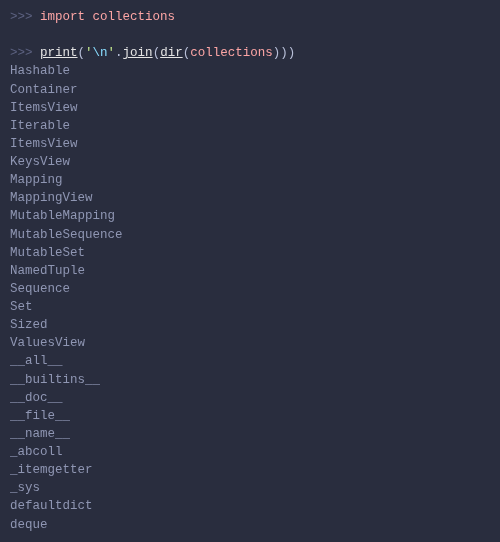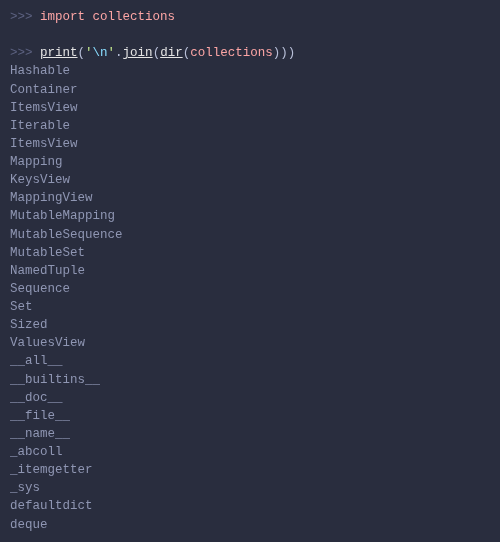--- a/index.html
+++ b/index.html
@@ -51,22 +51,22 @@
 
 <div class="terminal" id="terminal">
     <div class="line"><span class="prompt">&gt;&gt;&gt; </span><span class="kw">import</span><span> </span><span class="mod">collections</span></div>
     <div class="line">&nbsp;</div>
     <div class="line"><span class="prompt">&gt;&gt;&gt; </span><span class="func">print</span><span class="paren">(</span><span class="str">'</span><span class="esc">\n</span><span class="str">'</span><span class="paren">.</span><span class="func">join</span><span class="paren">(</span><span class="func">dir</span><span class="paren">(</span><span class="mod">collections</span><span class="paren">)))</span></div>
     <div class="line out">Hashable</div>
     <div class="line out">Container</div>
     <div class="line out">ItemsView</div>
     <div class="line out">Iterable</div>
     <div class="line out">ItemsView</div>
+    <div class="line out">KeysView</div>
     <div class="line out">Mapping</div>
-    <div class="line out">KeysView</div>
     <div class="line out">MappingView</div>
     <div class="line out">MutableMapping</div>
     <div class="line out">MutableSequence</div>
     <div class="line out">MutableSet</div>
     <div class="line out">NamedTuple</div>
     <div class="line out">Sequence</div>
     <div class="line out">Set</div>
     <div class="line out">Sized</div>
     <div class="line out">ValuesView</div>
     <div class="line out">__all__</div>

